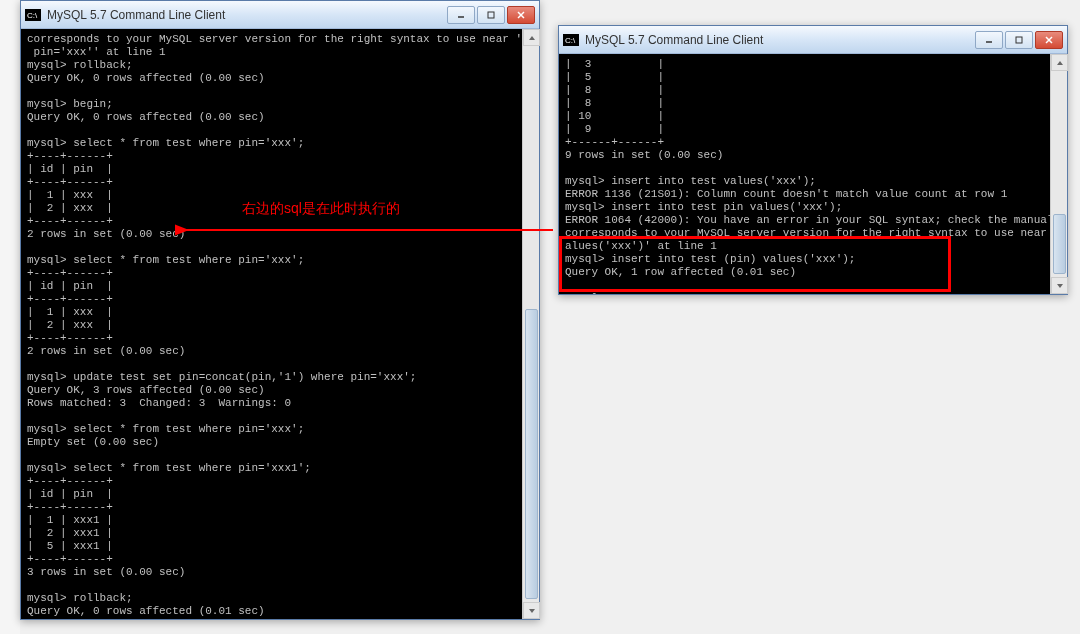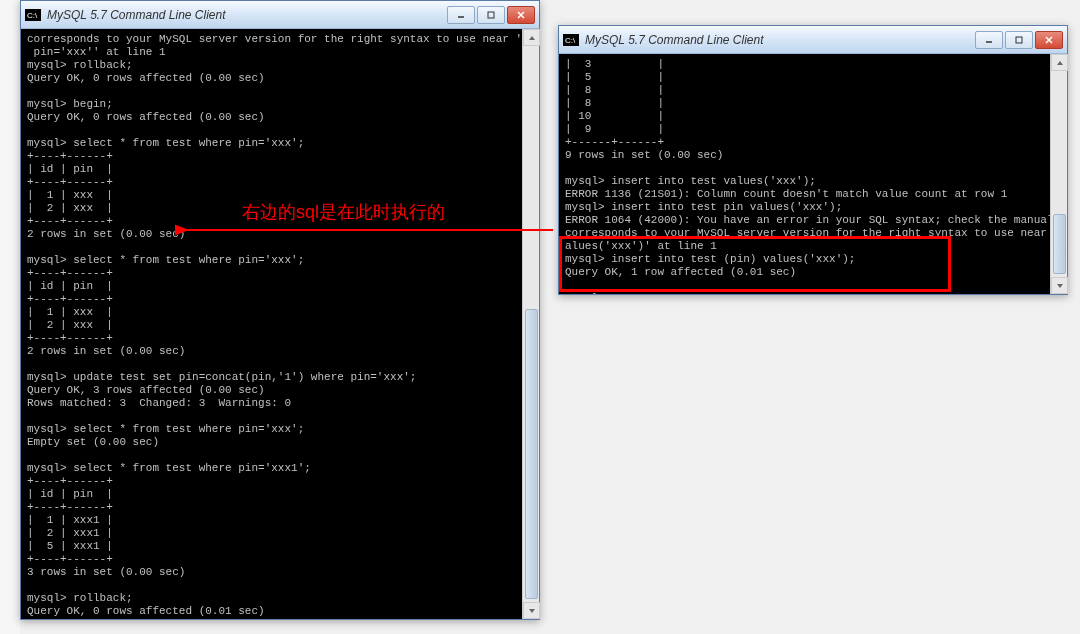--- a/index.html
+++ b/index.html
@@ -33,21 +33,21 @@
     }
     .titlebar-icon {
       width: 16px;
       height: 16px;
       margin-right: 6px;
       display: flex;
       align-items: center;
       justify-content: center;
     }
     .titlebar-icon svg { width: 16px; height: 16px; }
-    .titlebar-title { flex: 1; font-style: italic; }
+    .titlebar-title { flex: 1; }
     .titlebar-buttons { display: flex; gap: 2px; }
     .titlebar-btn {
       width: 28px;
       height: 18px;
       border: 1px solid #8fa8c6;
       border-radius: 2px;
       background: linear-gradient(to bottom, #f2f7fd, #d3e3f3);
       display: flex;
       align-items: center;
       justify-content: center;
@@ -104,21 +104,21 @@
       background: #e8e8e8;
       display: flex;
       align-items: center;
       justify-content: center;
       border: 1px solid #ccc;
     }
     .annotation {
       position: absolute;
       color: #ff0000;
       font-family: "Microsoft YaHei", sans-serif;
-      font-size: 18px;
+      font-size: 14px;
       font-weight: 500;
     }
     .annotation-text { left: 242px; top: 200px; }
     .arrow-svg {
       position: absolute;
       left: 175px;
       top: 210px;
       width: 380px;
       height: 30px;
       pointer-events: none;

